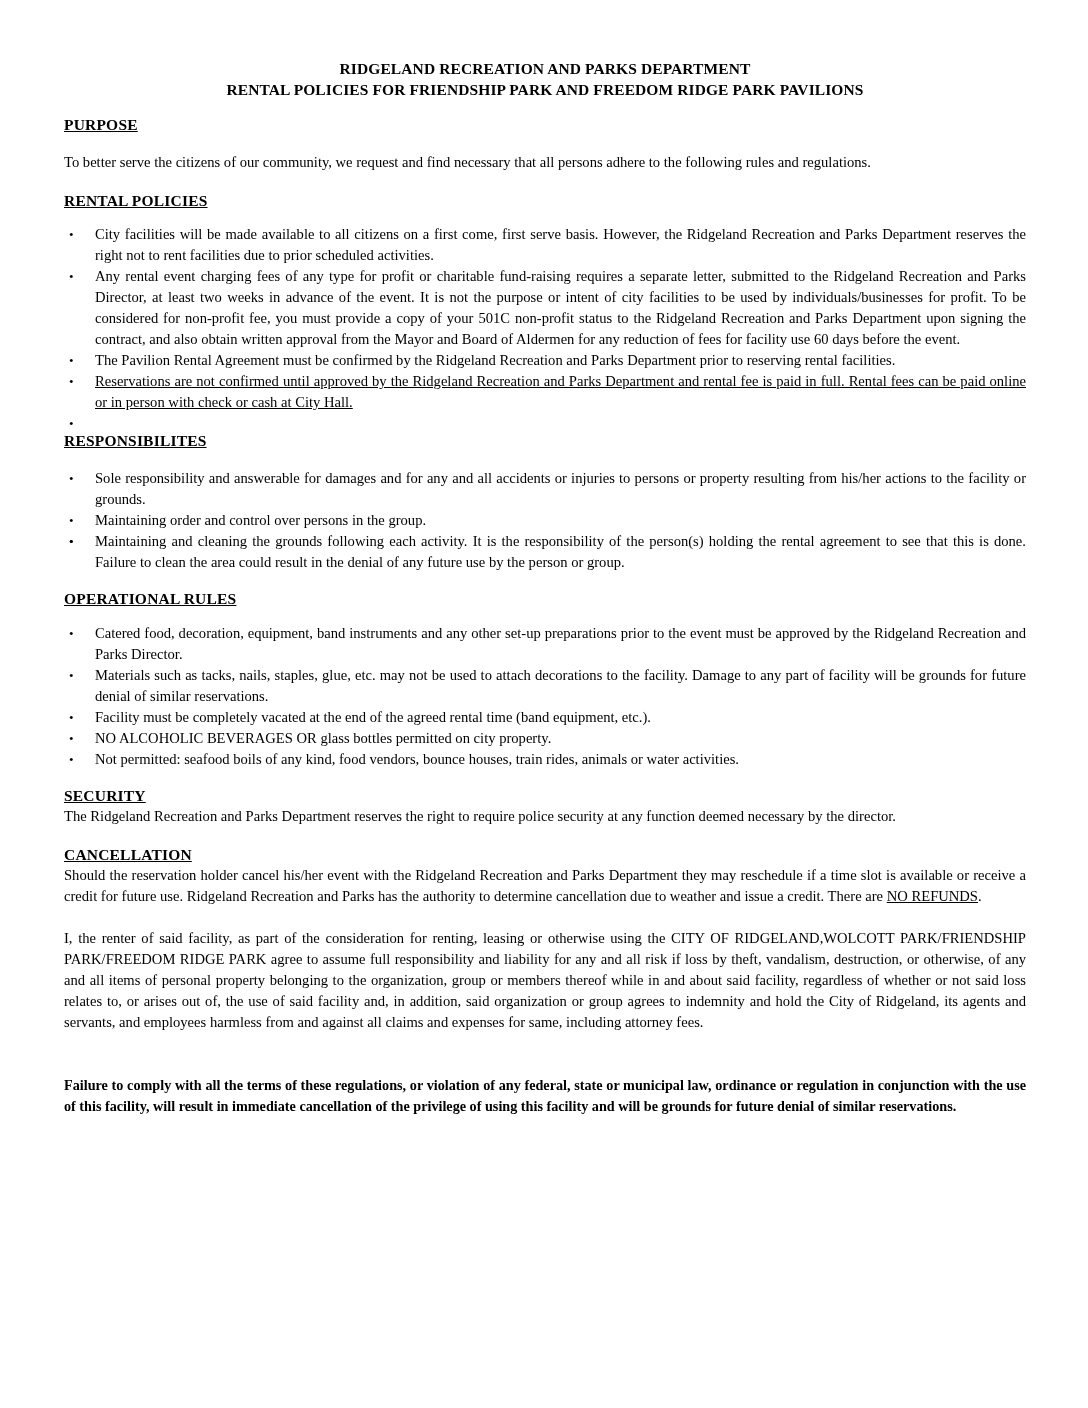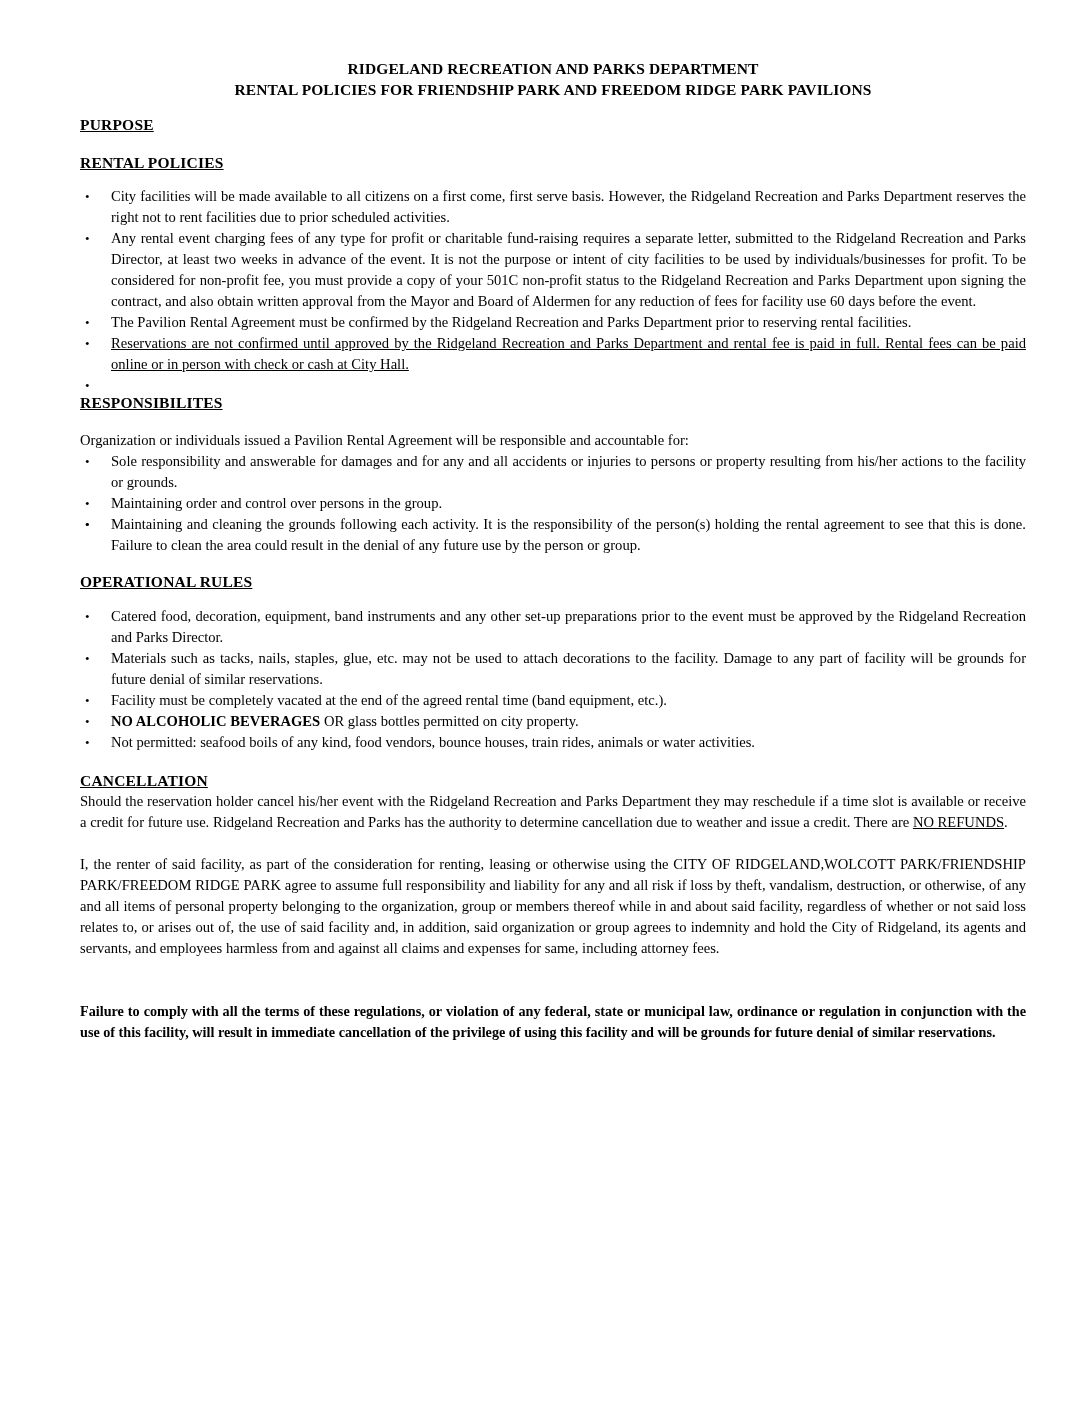--- a/index.html
+++ b/index.html
@@ -11,21 +11,21 @@
     width: 1088px;
     height: 1408px;
     overflow: hidden;
     font-family: "Liberation Serif", serif;
     color: #000000;
   }
   .page {
     box-sizing: border-box;
     width: 1088px;
     height: 1243px;
-    padding: 58px 62px 0 80px;
+    padding: 58px 62px 0 64px;
   }
   .doc-header {
     text-align: center;
     margin-bottom: 14px;
   }
   .doc-title {
     font-weight: bold;
     font-size: 15.5px;
     line-height: 21px;
     letter-spacing: 0.1px;
@@ -63,21 +63,21 @@
   li.bullet-item .marker {
     position: absolute;
     left: 5px;
     top: 0;
     font-size: 13px;
   }
   .bold-underline {
     font-weight: normal;
     text-decoration: underline;
   }
-  .bold { font-weight: bold; margin-top: 42px; }
+  .bold { font-weight: normal; margin-top: 42px; }
   .underline { text-decoration: underline; }
   .liability-para { margin-top: 21px; }
   .closing-para {
     margin-top: 42px;
     font-weight: bold;
     font-size: 14.2px;
   }
 </style>
 </head>
 <body>
@@ -85,58 +85,62 @@
 <div class="page">
 
   <div class="doc-header">
     <div class="doc-title">RIDGELAND RECREATION AND PARKS DEPARTMENT</div>
     <div class="doc-title">RENTAL POLICIES FOR FRIENDSHIP PARK AND FREEDOM RIDGE PARK PAVILIONS</div>
   </div>
 
   <section>
     <h2 class="section-heading">PURPOSE</h2>
     <div class="gap-after-heading"></div>
+    <p class="body-text">To better serve the citizens of our community, we request and find necessary that all persons adhere to the following rules and regulations.</p>
   </section>
 
   <section class="sec">
     <h2 class="section-heading">RENTAL POLICIES</h2>
     <div class="gap-after-heading" style="margin-bottom:13px;"></div>
     <ul class="bullet-list">
       <li class="bullet-item"><span class="marker">•</span><span>City facilities will be made available to all citizens on a first come, first serve basis. However, the Ridgeland Recreation and Parks Department reserves the right not to rent facilities due to prior scheduled activities.</span></li>
       <li class="bullet-item"><span class="marker">•</span><span>Any rental event charging fees of any type for profit or charitable fund-raising requires a separate letter, submitted to the Ridgeland Recreation and Parks Director, at least two weeks in advance of the event.  It is not the purpose or intent of city facilities to be used by individuals/businesses for profit. To be considered for non-profit fee, you must provide a copy of your 501C non-profit status to the Ridgeland Recreation and Parks Department upon signing the contract, and also obtain written approval from the Mayor and Board of Aldermen for any reduction of fees for facility use 60 days before the event.</span></li>
       <li class="bullet-item"><span class="marker">•</span><span>The Pavilion Rental Agreement must be confirmed by the Ridgeland Recreation and Parks Department prior to reserving rental facilities.</span></li>
       <li class="bullet-item"><span class="marker">•</span><span class="bold-underline">Reservations are not confirmed until approved by the Ridgeland Recreation and Parks Department and rental fee is paid in full. Rental fees can be paid online or in person with check or cash at City Hall.</span></li>
       <li class="bullet-item"><span class="marker">•</span></li>
     </ul>
   </section>
 
   <section class="sec">
     <h2 class="section-heading">RESPONSIBILITES</h2>
     <div class="gap-after-heading"></div>
-    <p class="body-text">Organization or individuals issued a Pavilion Rental Agreement will be responsible and accountable for:</p>
     <ul class="bullet-list">
       <li class="bullet-item"><span class="marker">•</span><span>Sole responsibility and answerable for damages and for any and all accidents or injuries to persons or property resulting from his/her actions to the facility or grounds.</span></li>
       <li class="bullet-item"><span class="marker">•</span><span>Maintaining order and control over persons in the group.</span></li>
       <li class="bullet-item"><span class="marker">•</span></li>
       <li class="bullet-item"><span class="marker">•</span><span>Maintaining and cleaning the grounds following each activity.  It is the responsibility of the person(s) holding the rental agreement to see that this is done.  Failure to clean the area could result in the denial of any future use by the person or group.</span></li>
     </ul>
   </section>
 
   <section class="sec-tight">
     <h2 class="section-heading">OPERATIONAL RULES</h2>
     <div class="gap-after-heading" style="margin-bottom:14px;"></div>
     <ul class="bullet-list">
       <li class="bullet-item"><span class="marker">•</span><span>Catered food, decoration, equipment, band instruments and any other set-up preparations prior to the event must be approved by the Ridgeland Recreation and Parks Director.</span></li>
       <li class="bullet-item"><span class="marker">•</span><span>Materials such as tacks, nails, staples, glue, etc. may not be used to attach decorations to the facility. Damage to any part of facility will be grounds for future denial of similar reservations.</span></li>
       <li class="bullet-item"><span class="marker">•</span><span>Facility must be completely vacated at the end of the agreed rental time (band equipment, etc.).</span></li>
       <li class="bullet-item"><span class="marker">•</span><span><b class="bold">NO ALCOHOLIC BEVERAGES</b><span> OR glass bottles permitted on city property.</span></span></li>
       <li class="bullet-item"><span class="marker">•</span><span>Not permitted: seafood boils of any kind, food vendors, bounce houses, train rides, animals or water activities.</span></li>
     </ul>
   </section>
 
+  <section class="sec-tight">
+    <h2 class="section-heading">SECURITY</h2>
+    <p class="body-text">The Ridgeland Recreation and Parks Department reserves the right to require police security at any function deemed necessary by the director.</p>
+  </section>
 
   <section class="sec">
     <h2 class="section-heading">CANCELLATION</h2>
     <p class="body-text"><span>Should the reservation holder cancel his/her event with the Ridgeland Recreation and Parks Department they may reschedule if a time slot is available or receive a credit for future use. Ridgeland Recreation and Parks has the authority to determine cancellation due to weather and issue a credit. There are </span><span class="underline">NO REFUNDS</span><span>.</span></p>
   </section>
 
   <p class="body-text liability-para">I, the renter of said facility, as part of the consideration for renting, leasing or otherwise using the CITY OF RIDGELAND,WOLCOTT PARK/FRIENDSHIP PARK/FREEDOM RIDGE PARK agree to assume full responsibility and liability for any and all risk if loss by theft, vandalism, destruction, or otherwise, of any and all items of personal property belonging to the organization, group or members thereof while in and about said facility, regardless of whether or not said loss relates to, or arises out of, the use of said facility and, in addition, said organization or group agrees to indemnity and hold the City of Ridgeland, its agents and servants, and employees harmless from and against all claims and expenses for same, including attorney fees.</p>
 
   <p class="body-text closing-para">Failure to comply with all the terms of these regulations, or violation of any federal, state or municipal law, ordinance or regulation in conjunction with the use of this facility, will result in immediate cancellation of the privilege of using this facility and will be grounds for future denial of similar reservations.</p>
 

